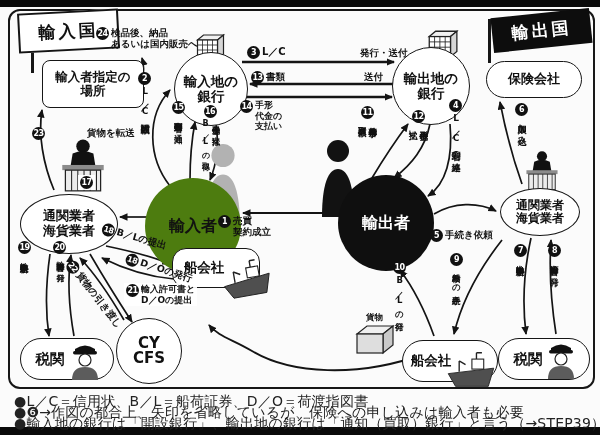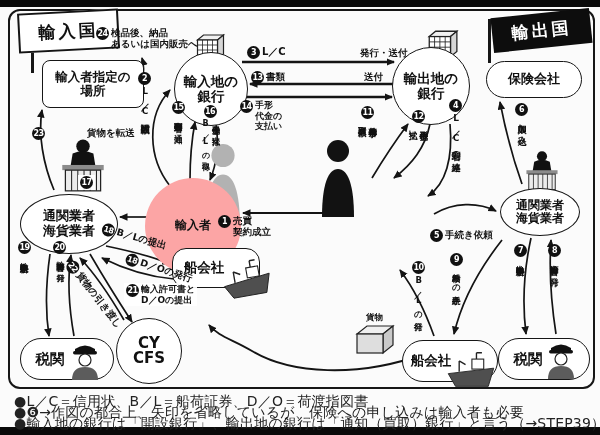--- a/index.html
+++ b/index.html
@@ -173,21 +173,22 @@
 
   <div class="node" style="left:30px;top:60px;width:100px;height:46px;border-radius:8px;font-size:12.5px;margin-left:12px;"><span>輸入者指定の
 場所</span></div>
   <div class="node circle" style="left:174px;top:52px;width:72px;height:72px;font-size:13.5px;"><span>輸入地の
 銀行</span></div>
   <div class="node circle" style="left:392px;top:47px;width:76px;height:76px;font-size:13.5px;"><span>輸出地の
 銀行</span></div>
   <div class="node stadium" style="left:486px;top:61px;width:94px;height:35px;font-size:13px;"><span>保険会社</span></div>
   <div class="node ellipse" style="left:20px;top:194px;width:96px;height:58px;font-size:13px;"><span>通関業者
 海貨業者</span></div>
-  <div class="node circle" style="left:145px;top:178px;width:96px;height:96px;font-size:12px;background:#fca5a5;border:none;"><span>輸入者</span></div>
+  <div class="node circle" style="left:145px;top:178px;width:96px;height:96px;font-size:16px;background:#4d7c0f;border:none;"><span>輸入者</span></div>
+  <div class="node circle" style="left:338px;top:175px;width:96px;height:96px;font-size:16px;background:#0f0f0f;border:none;color:#fff;"><span>輸出者</span></div>
   <div class="node ellipse" style="left:500px;top:188px;width:78px;height:46px;font-size:12px;"><span>通関業者
 海貨業者</span></div>
   <div class="node" style="left:172px;top:248px;width:88px;height:40px;border-radius:14px;font-size:13.5px;padding-right:24px;box-sizing:border-box;"><span>船会社</span></div>
   <div class="node circle" style="left:116px;top:318px;width:64px;height:64px;font-size:15px;line-height:1.0;"><span>CY
 CFS</span></div>
   <div class="node stadium" style="left:20px;top:338px;width:94px;height:42px;font-size:14.5px;padding-right:34px;box-sizing:border-box;"><span>税関</span></div>
   <div class="node stadium" style="left:402px;top:340px;width:96px;height:42px;font-size:13.5px;padding-right:38px;box-sizing:border-box;"><span>船会社</span></div>
   <div class="node stadium" style="left:498px;top:338px;width:92px;height:42px;font-size:14.5px;padding-right:32px;box-sizing:border-box;"><span>税関</span></div>
 
   <div class="step" style="left:218px;top:215px;">
@@ -218,21 +219,21 @@
   <div class="step" style="left:430px;top:229px;">
     <span class="num">5</span><span>手続き依頼</span></div>
   <div class="step vstep" style="left:515px;top:103px;">
     <span class="num">6</span><span class="vtext small9">加入申し込み</span></div>
   <div class="step vstep" style="left:514px;top:244px;">
     <span class="num">7</span><span class="vtext" style="font-size:8.5px;">輸出申告手続き</span></div>
   <div class="step vstep" style="left:548px;top:244px;">
     <span class="num">8</span><span class="vtext" style="font-size:8.5px;">輸出許可書の発行</span></div>
   <div class="step vstep" style="left:450px;top:253px;">
     <span class="num">9</span><span class="vtext" style="font-size:8.5px;">船積みの手続き</span></div>
-  <div class="step vstep" style="left:412px;top:261px;">
+  <div class="step vstep" style="left:393px;top:261px;">
     <span class="num">10</span><span class="vtext" style="font-size:8.5px;">B／Lの発行</span></div>
   <div class="step vstep" style="left:172px;top:101px;">
     <span class="num">15</span><span class="vtext" style="font-size:8.5px;">書類到着の通知</span></div>
   <div class="step vstep" style="left:200px;top:105px;">
     <span class="num">16</span><span class="vtext" style="font-size:8px;">手形代金の支払い
 B／Lの取得</span></div>
   <div class="step whitebg" style="left:78px;top:175px;font-size:9px;">
     <span class="num">17</span></div>
   <div class="step rot" style="left:104px;top:222px;transform:rotate(16deg);">
     <span class="num">18</span><span>B／Lの提出</span></div>

